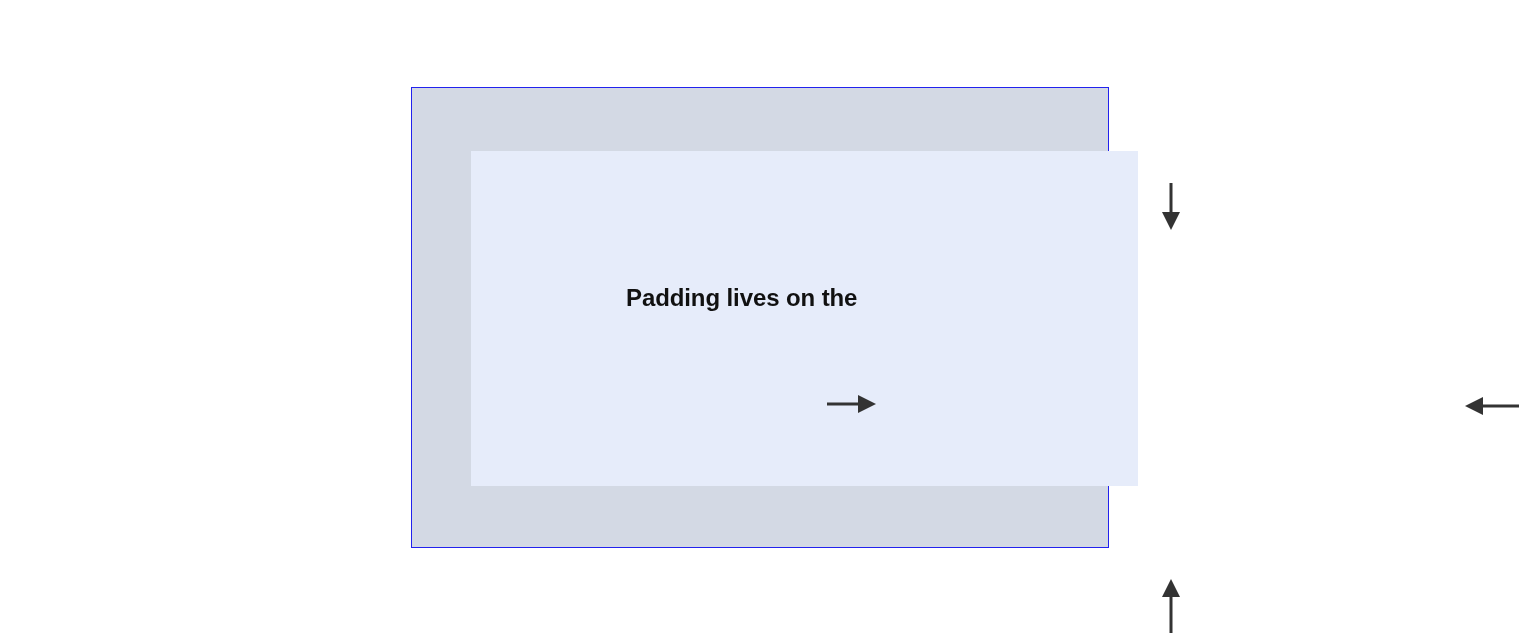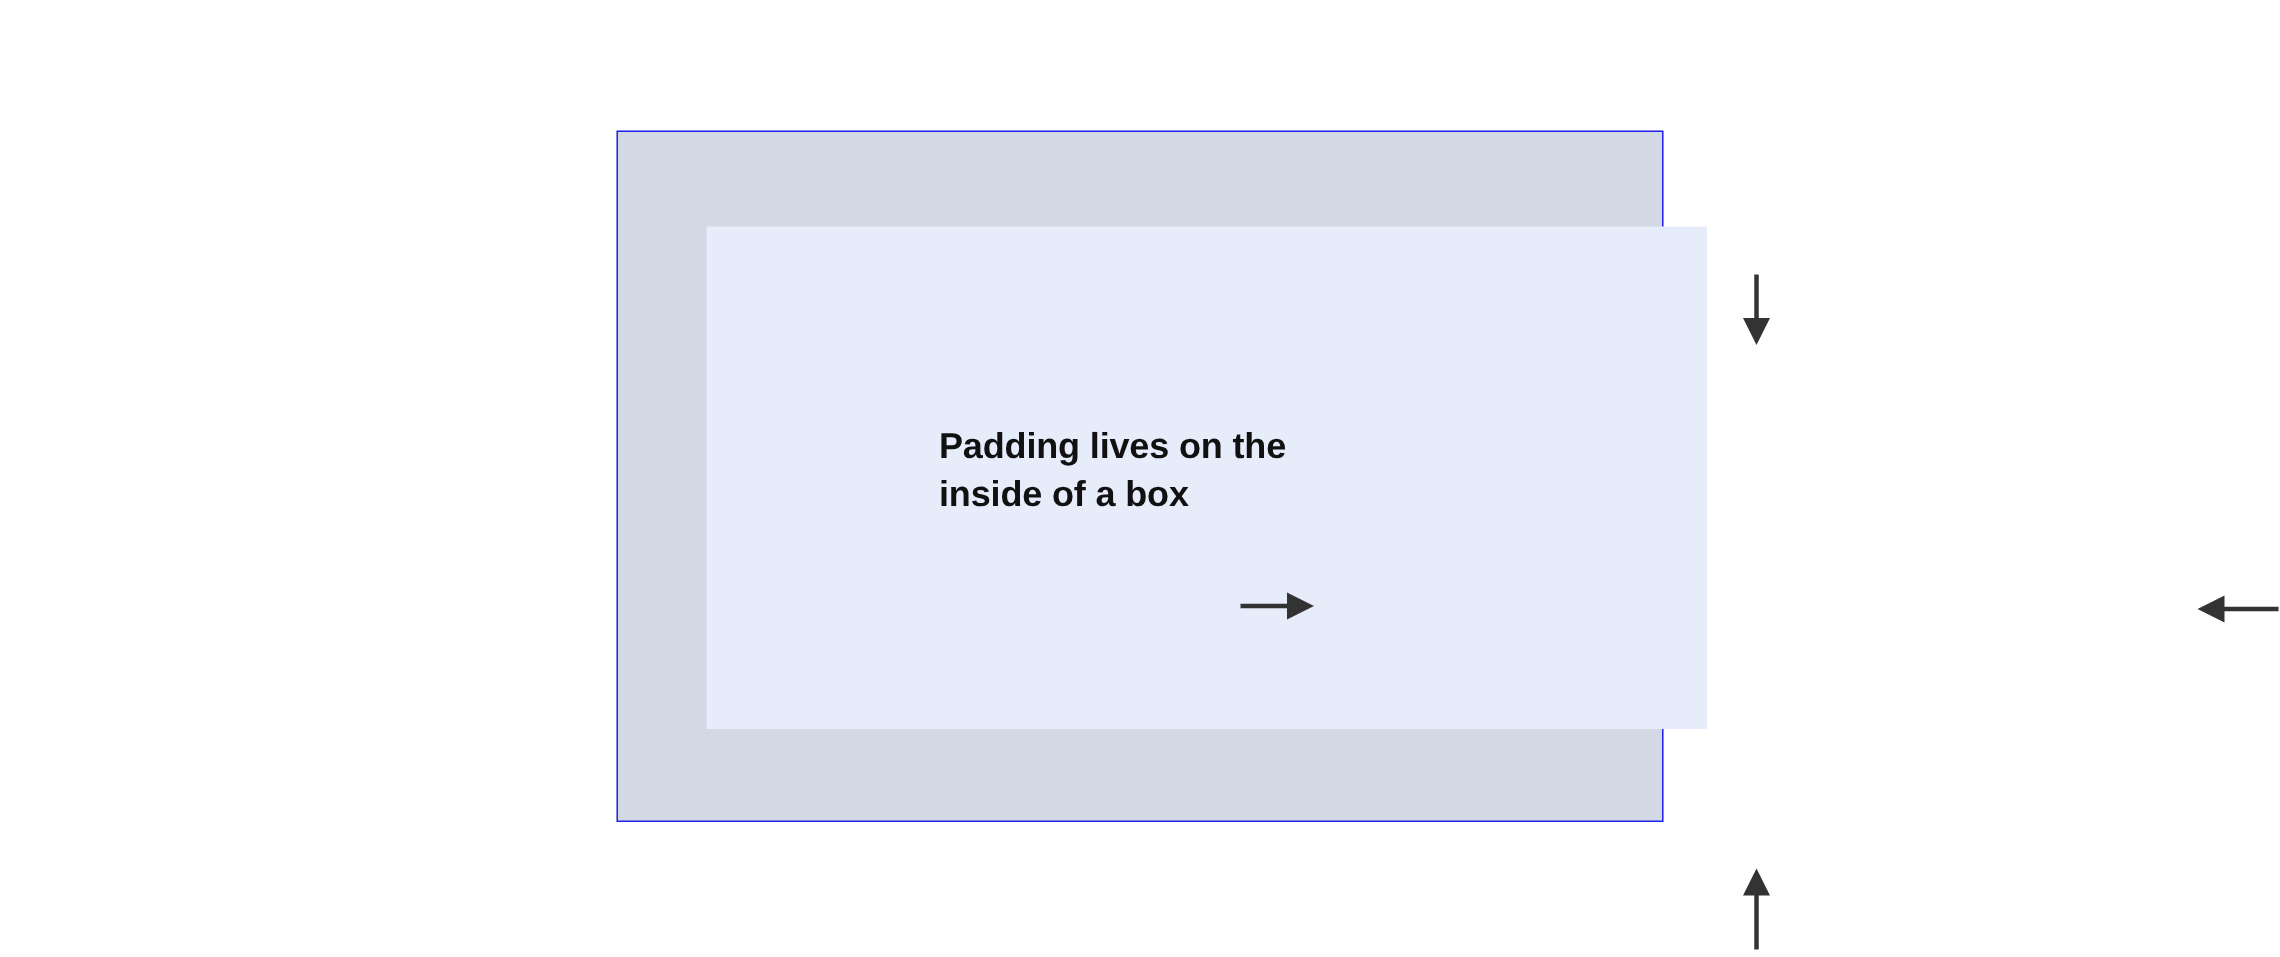--- a/index.html
+++ b/index.html
@@ -75,21 +75,20 @@
 </head>
 <body>
 
 <div id="canvas">
 
   <div class="border-box">
 
     <div class="content-box">
       <div class="content-label">
         <span class="line">Padding lives on the</span>
-        <span class="line">inside of a box</span>
       </div>
     </div>
 
     <div class="arrow arrow-top">
       <svg width="48" height="52" viewBox="0 0 48 52" aria-hidden="true">
         <line x1="24" y1="2" x2="24" y2="38" stroke="#333333" stroke-width="3"></line>
         <polygon points="24,49 15,31 33,31" fill="#333333"></polygon>
       </svg>
     </div>
 

